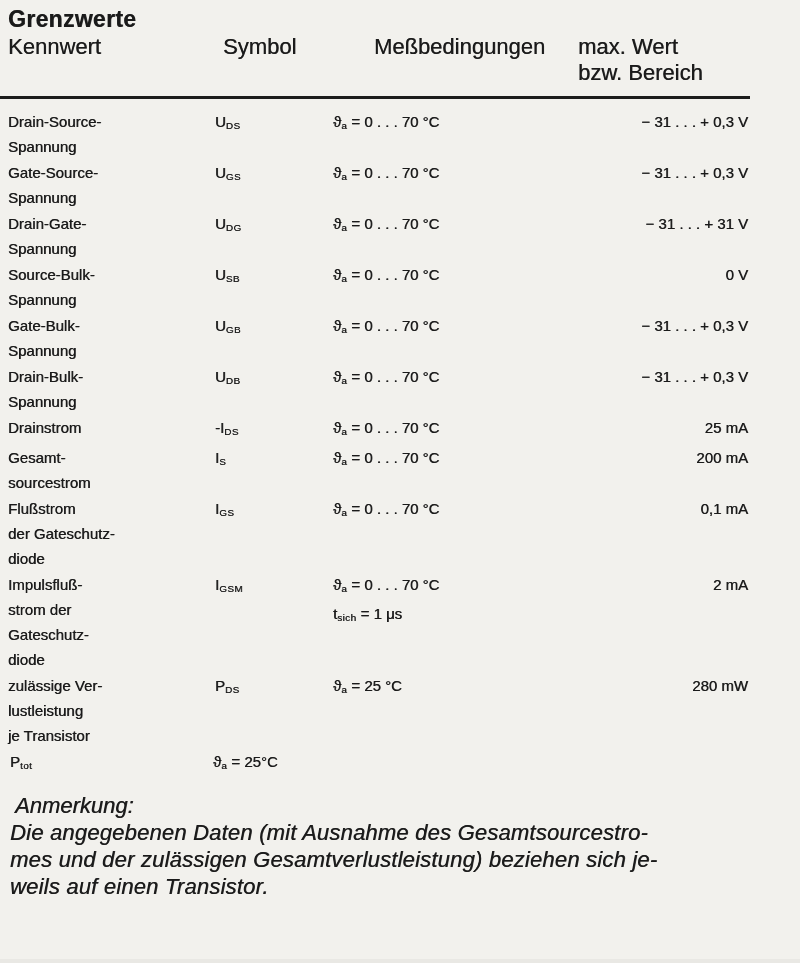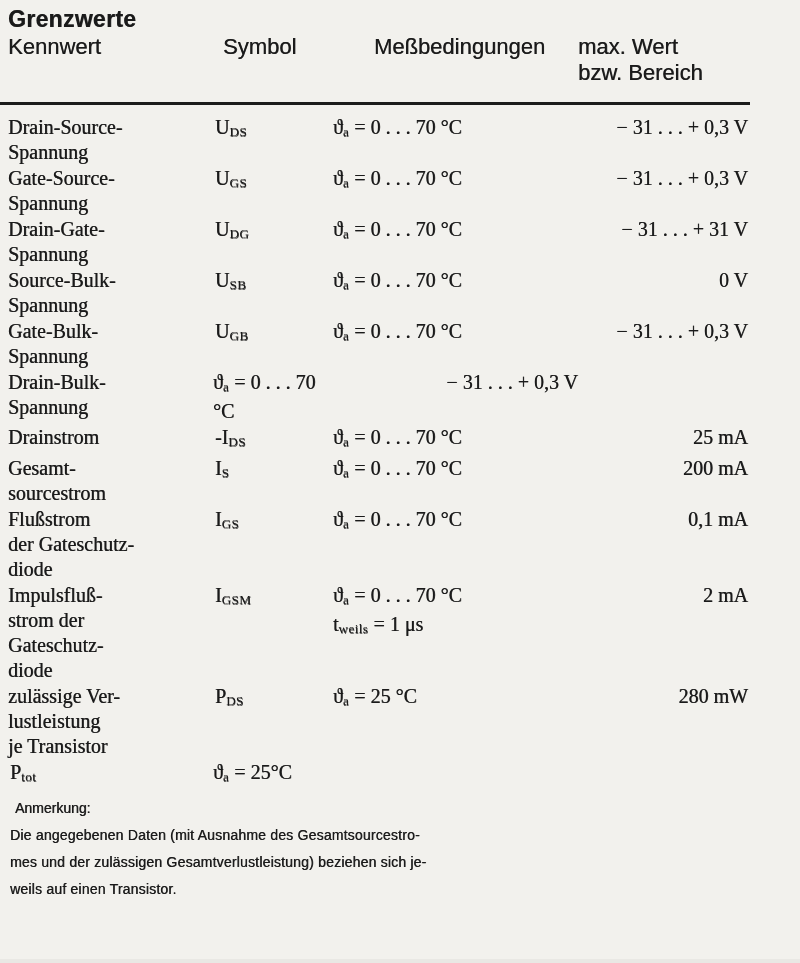--- a/index.html
+++ b/index.html
@@ -18,57 +18,57 @@
   .title {
     margin-left: 8px;
     font-size: 23px;
     line-height: 27px;
     font-weight: 700;
     letter-spacing: 0.3px;
   }
   .thead {
     display: grid;
     grid-template-columns: 205px 120px 245px 1fr;
-    margin: 1px 52px 16px 8px;
+    margin: 1px 52px 10px 8px;
     font-size: 22px;
     line-height: 26px;
     align-items: start;
   }
   .thead .hc2 { padding-left: 10px; }
   .thead .hc3 { padding-left: 8px; text-align: center; }
   .thead .hc4 { white-space: pre-line; }
   .rule {
     height: 3px;
     background: #1c1c1c;
     margin: 6px 50px 0 0;
   }
   .rows {
     margin: 10px 52px 4px 8px;
-    font-size: 20px;
+    font-size: 15px;
     line-height: 25px;
-    font-family: Liberation Serif, serif;
   }
   .row {
     display: grid;
     grid-template-columns: 205px 120px 245px 1fr;
     align-items: start;
     margin-bottom: 1px;
   }
   .cell.c1 { white-space: pre-line; }
   .cell.c2 { padding-left: 2px; }
   .cell.c4 { text-align: right; }
   .sub {
     font-size: 0.66em;
     vertical-align: -0.18em;
     letter-spacing: 0.4px;
   }
   .note {
-    margin: 6px 0 0 10px;
-    font-size: 14px;
+    margin: 14px 0 0 10px;
+    font-size: 22px;
     line-height: 27px;
+    font-style: italic;
   }
   .note-label { margin-left: 5px; }
   .note-text { white-space: pre-line; letter-spacing: 0.2px; }
 </style>
 </head>
 <body>
 
 <div class="page">
   <div class="title">Grenzwerte</div>
 
@@ -124,20 +124,21 @@
 Spannung</div>
         <div class="cell c2"><span>U</span><span class="sub">GB</span></div>
         <div class="cell c3">
           <div class="cond-line"><span>ϑ</span><span class="sub">a</span><span> = 0 . . . 70 °C</span></div>
         </div>
         <div class="cell c4">− 31 . . . + 0,3 V</div>
       </div>
       <div class="row">
         <div class="cell c1">Drain-Bulk-
 Spannung</div>
+        <div class="cell c2"><span>U</span><span class="sub">DB</span></div>
         <div class="cell c3">
           <div class="cond-line"><span>ϑ</span><span class="sub">a</span><span> = 0 . . . 70 °C</span></div>
         </div>
         <div class="cell c4">− 31 . . . + 0,3 V</div>
       </div>
       <div class="row">
         <div class="cell c1">Drainstrom</div>
         <div class="cell c2"><span>-I</span><span class="sub">DS</span></div>
         <div class="cell c3">
           <div class="cond-line"><span>ϑ</span><span class="sub">a</span><span> = 0 . . . 70 °C</span></div>
@@ -164,21 +165,21 @@
         <div class="cell c4">0,1 mA</div>
       </div>
       <div class="row">
         <div class="cell c1">Impulsfluß-
 strom der
 Gateschutz-
 diode</div>
         <div class="cell c2"><span>I</span><span class="sub">GSM</span></div>
         <div class="cell c3">
           <div class="cond-line"><span>ϑ</span><span class="sub">a</span><span> = 0 . . . 70 °C</span></div>
-          <div class="cond-line"><span>t</span><span class="sub">weils</span><span> = 1 μs</span></div>
+          <div class="cond-line"><span>t</span><span class="sub">sich</span><span> = 1 μs</span></div>
         </div>
         <div class="cell c4">2 mA</div>
       </div>
       <div class="row">
         <div class="cell c1">zulässige Ver-
 lustleistung
 je Transistor</div>
         <div class="cell c2"><span>P</span><span class="sub">DS</span></div>
         <div class="cell c3">
           <div class="cond-line"><span>ϑ</span><span class="sub">a</span><span> = 25 °C</span></div>

